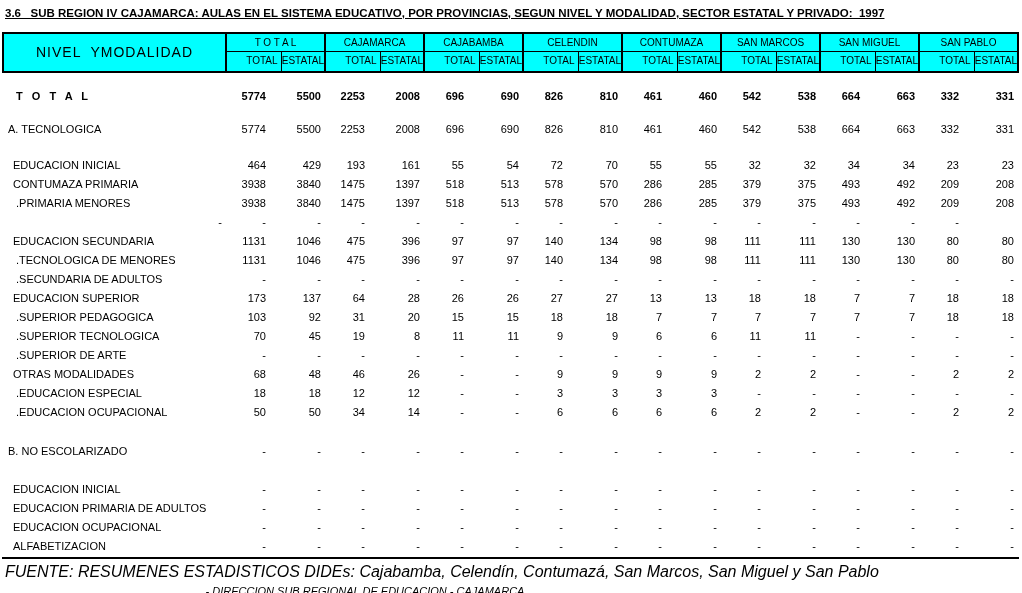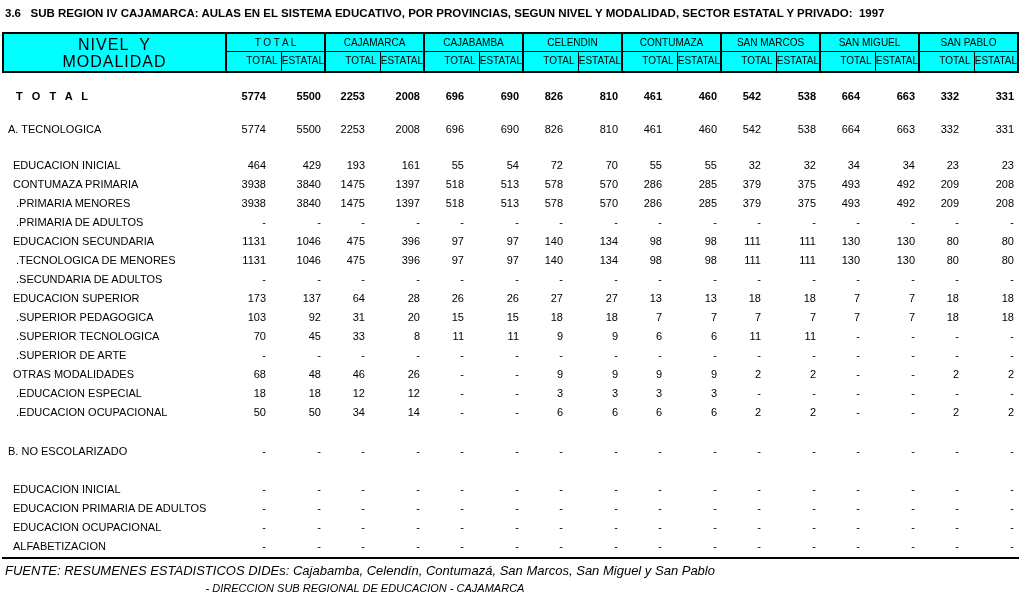--- a/index.html
+++ b/index.html
@@ -4,43 +4,43 @@
 <style>
   :root{
     --header-bg:#00FFFF;
     --border:#000000;
     --text:#000000;
     --page:#FFFFFF;
   }
   *{margin:0;padding:0;box-sizing:border-box;}
   html,body{width:1022px;height:593px;background:var(--page);color:var(--text);
     font-family:"Liberation Sans",sans-serif;overflow:hidden;}
-  .title{font-weight:bold;font-size:11.5px;margin:7px 0 0 5px;white-space:pre;}
+  .title{font-weight:bold;font-size:11.5px;margin:7px 0 0 5px;white-space:pre;text-decoration:underline;}
   .table{margin:13px 0 0 2px;width:1017px;}
   .thead{display:flex;background:var(--header-bg);border:2px solid var(--border);height:41px;}
-  .corner{width:224px;display:flex;flex-direction:column;justify-content:center;align-items:center;
-    font-size:16px;}
+  .corner{width:224px;display:flex;justify-content:center;align-items:center;
+    font-size:14px;}
   .corner div{line-height:17px;white-space:pre;letter-spacing:1px;}
   .hgroup{width:99px;border-left:2px solid var(--border);display:flex;flex-direction:column;font-size:10px;}
   .hgroup:first-of-type{border-left:none;}
   .glabel{height:18px;line-height:18px;text-align:center;border-bottom:1px solid var(--border);white-space:pre;}
   .gsub{display:flex;flex:1;}
   .sh{line-height:17px;text-align:center;}
   .sh-total{width:43px;margin-left:16px;}
   .sh-estatal{flex:1;border-left:1px solid var(--border);}
   .tbody{border-bottom:2px solid var(--border);font-size:11px;padding-bottom:1px;}
   .trow{display:grid;grid-template-columns:224px repeat(8,44px 55px);height:19px;line-height:19px;}
   .rlabel{white-space:pre;overflow:hidden;}
   .val{text-align:right;padding-right:4px;}
   .r-total{font-weight:bold;}
   .r-total .rlabel{padding-left:14px;letter-spacing:3px;}
   .r-section .rlabel{padding-left:6px;}
   .r-item .rlabel{padding-left:11px;}
   .r-subitem .rlabel{padding-left:14px;}
-  .footer1{font-style:italic;font-size:13px;margin:4px 0 0 5px;white-space:pre;}
+  .footer1{font-style:italic;font-size:16px;margin:4px 0 0 5px;white-space:pre;}
   .footer2{font-style:italic;font-size:11px;width:690px;text-align:center;margin-top:4px;white-space:pre;padding-left:40px;}
 </style>
 </head>
 <body>
 
 <div class="title">3.6   SUB REGION IV CAJAMARCA: AULAS EN EL SISTEMA EDUCATIVO, POR PROVINCIAS, SEGUN NIVEL Y MODALIDAD, SECTOR ESTATAL Y PRIVADO:  1997</div>
 
 <div class="table">
   <div class="thead">
     <div class="corner">
@@ -196,21 +196,20 @@
         <div class="val">286</div>
         <div class="val">285</div>
         <div class="val">379</div>
         <div class="val">375</div>
         <div class="val">493</div>
         <div class="val">492</div>
         <div class="val">209</div>
         <div class="val">208</div>
       </div>
       <div class="trow r-subitem">
-        <div class="rlabel">.PRIMARIA DE ADULTOS</div>
         <div class="val">-</div>
         <div class="val">-</div>
         <div class="val">-</div>
         <div class="val">-</div>
         <div class="val">-</div>
         <div class="val">-</div>
         <div class="val">-</div>
         <div class="val">-</div>
         <div class="val">-</div>
         <div class="val">-</div>
@@ -313,21 +312,21 @@
         <div class="val">7</div>
         <div class="val">7</div>
         <div class="val">7</div>
         <div class="val">18</div>
         <div class="val">18</div>
       </div>
       <div class="trow r-subitem">
         <div class="rlabel">.SUPERIOR TECNOLOGICA</div>
         <div class="val">70</div>
         <div class="val">45</div>
-        <div class="val">33</div>
+        <div class="val">19</div>
         <div class="val">8</div>
         <div class="val">11</div>
         <div class="val">11</div>
         <div class="val">9</div>
         <div class="val">9</div>
         <div class="val">6</div>
         <div class="val">6</div>
         <div class="val">11</div>
         <div class="val">11</div>
         <div class="val">-</div>

